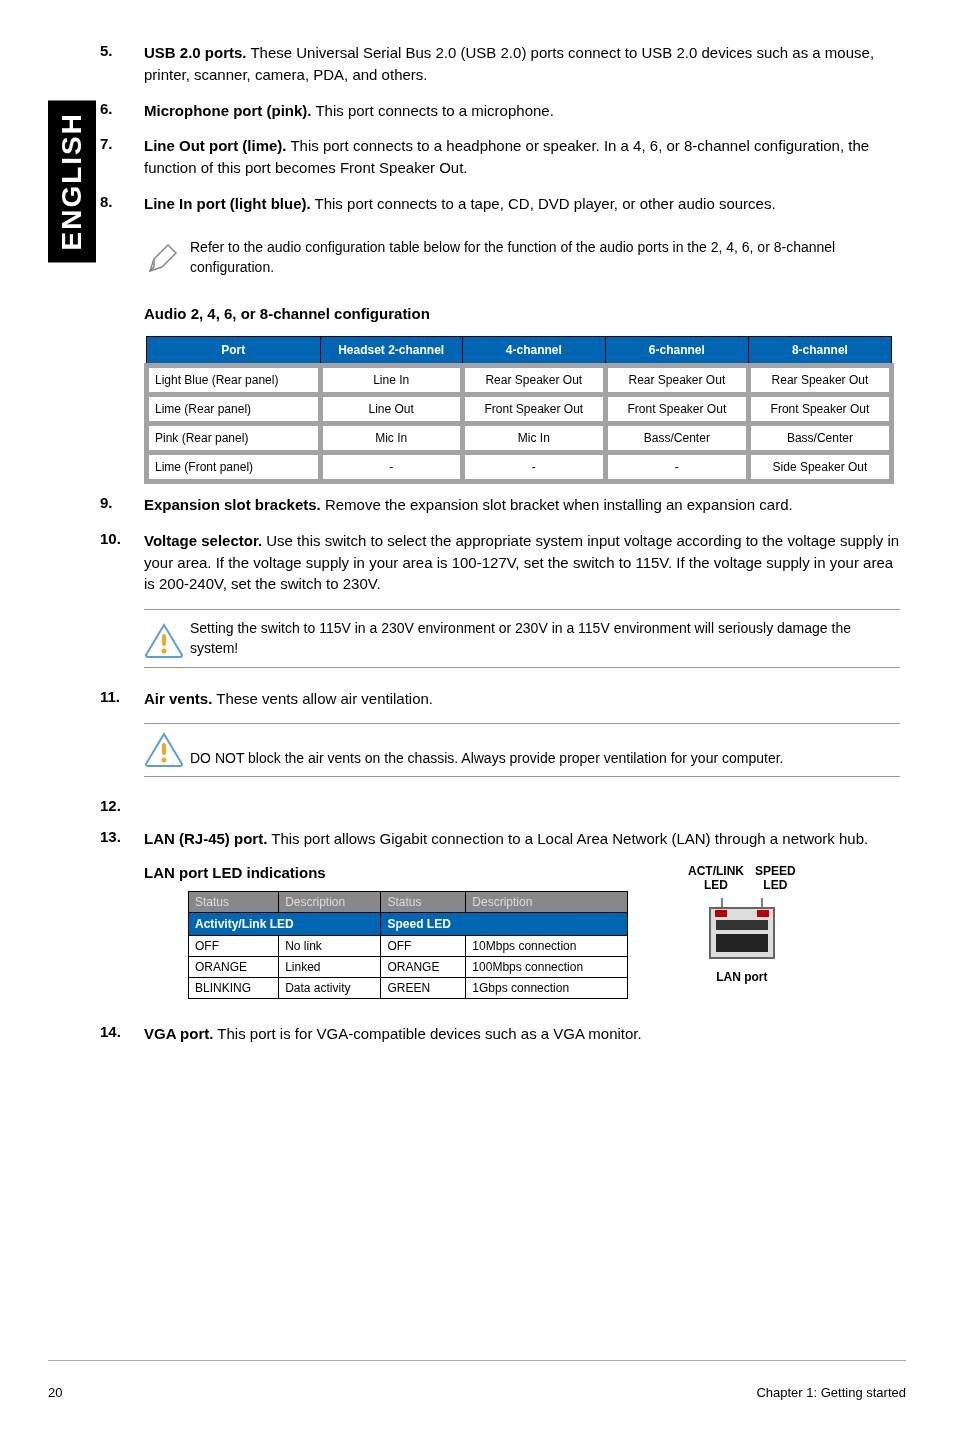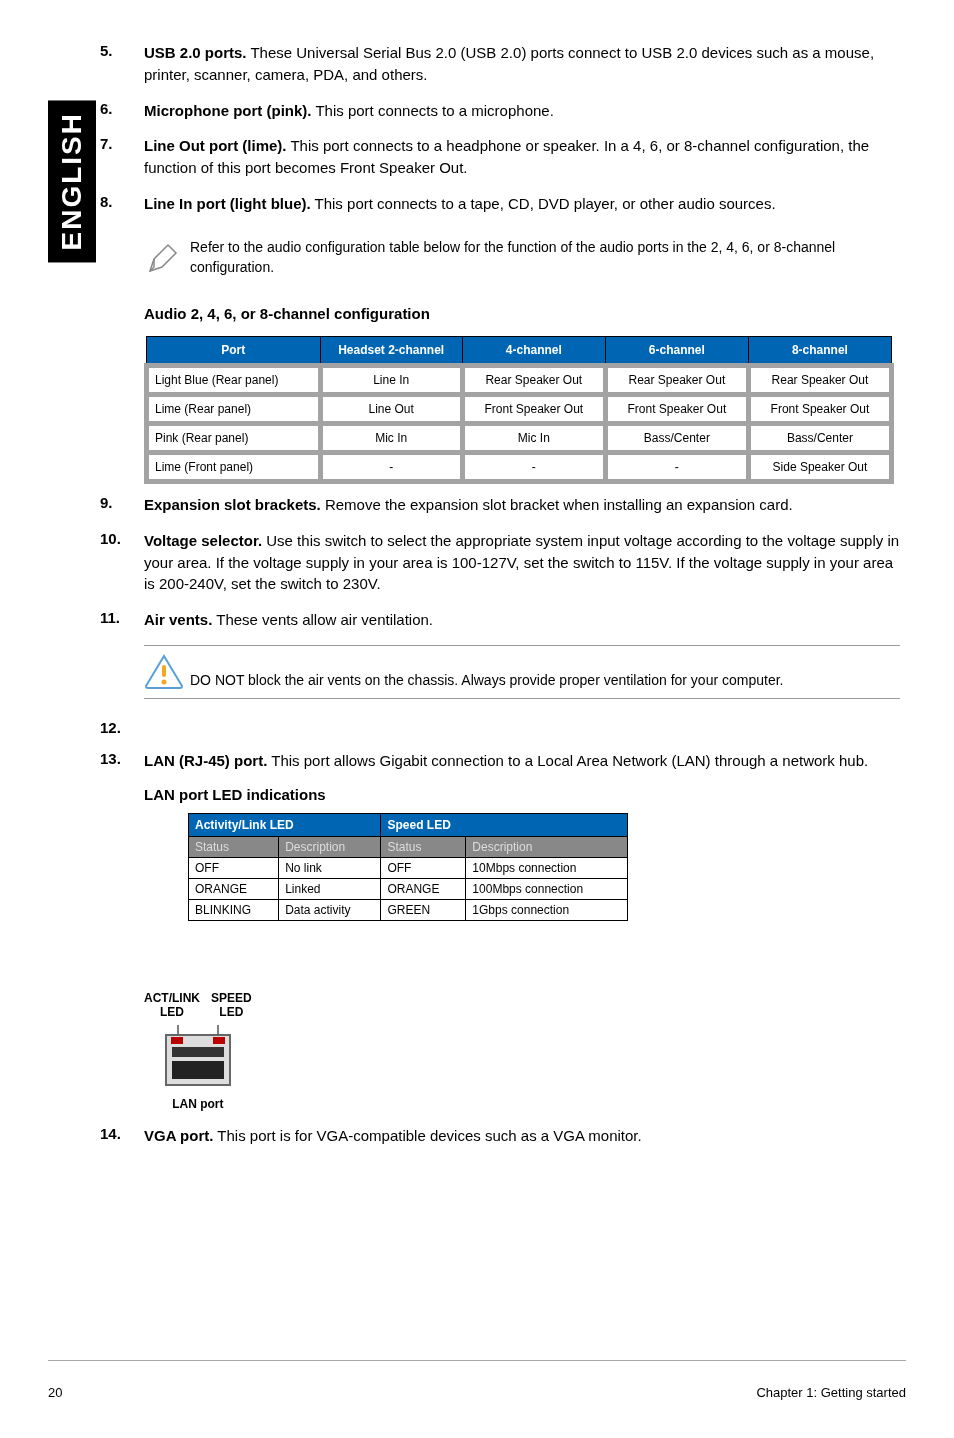--- a/index.html
+++ b/index.html
@@ -13,21 +13,21 @@
     .note-row { display: flex; align-items: flex-end; margin: 14px 0 20px 44px; border-top: 1px solid #999; border-bottom: 1px solid #999; padding: 8px 0; }
     .note-row.no-border { border: none; }
     .note-icon { width: 46px; flex-shrink: 0; }
     .note-text { font-size: 14px; line-height: 1.45; }
     .section-title { font-weight: bold; font-size: 15px; margin: 14px 0 14px 44px; }
     table { border-collapse: collapse; margin-left: 44px; margin-bottom: 10px; }
     .audio-table { width: 750px; }
     .audio-table th { background: #0066b3; color: #fff; font-weight: bold; font-size: 12px; padding: 6px 4px; border: 1px solid #000; }
     .audio-table td { font-size: 12px; padding: 5px 6px; border: 5px solid #a3a3a3; text-align: center; }
     .audio-table td:first-child { text-align: left; }
-    .lan-container { display: flex; align-items: flex-start; margin-left: 44px; gap: 60px; flex-direction: column; }
+    .lan-container { display: flex; align-items: flex-start; margin-left: 44px; gap: 60px; }
     .lan-table { width: 440px; }
     .lan-table th.blue { background: #0066b3; color: #fff; font-weight: bold; font-size: 12px; padding: 4px 6px; border: 1px solid #000; text-align: left; }
     .lan-table th.gray { background: #888; color: #ddd; font-size: 12px; padding: 3px 6px; border: 1px solid #000; text-align: left; font-weight: normal; }
     .lan-table td { font-size: 12px; padding: 3px 6px; border: 1px solid #000; }
     .lan-diagram { text-align: center; font-size: 12px; font-weight: bold; }
     .lan-labels { display: flex; gap: 11px; justify-content: flex-start; margin-bottom: 2px; }
     .lan-port-svg { margin: 4px auto; }
     .icon-pencil svg, .icon-warn svg { display: block; }
     .footer { position: absolute; bottom: 38px; left: 48px; width: 858px; border-top: 1px solid #aaa; padding-top: 24px; display: flex; justify-content: space-between; font-size: 13px; }
   </style>
@@ -115,60 +115,70 @@
   <div class="item">
     <div class="num">9.</div>
     <div class="txt"><span class="bold">Expansion slot brackets.</span><span> Remove the expansion slot bracket when installing an expansion card.</span></div>
   </div>
 
   <div class="item">
     <div class="num">10.</div>
     <div class="txt"><span class="bold">Voltage selector.</span><span> Use this switch to select the appropriate system input voltage according to the voltage supply in your area. If the voltage supply in your area is 100-127V, set the switch to 115V. If the voltage supply in your area is 200-240V, set the switch to 230V.</span></div>
   </div>
 
-
-  <div class="item">
-    <div class="num">11.</div>
-    <div class="txt"><span class="bold">Air vents.</span><span> These vents allow air ventilation.</span></div>
-  </div>
-
   <div class="note-row">
     <div class="note-icon icon-warn">
       <svg width="40" height="36" viewBox="0 0 40 36">
           <path d="M20 2 L38 32 Q38 34 36 34 L4 34 Q2 34 2 32 Z" fill="none" stroke="#5aa0d8" stroke-width="2"></path>
           <rect x="18" y="11" width="4" height="12" rx="2" fill="#f5a623"></rect>
           <circle cx="20" cy="28" r="2.5" fill="#f5a623"></circle>
         </svg>
     </div>
+    <div class="note-text">Setting the switch to 115V in a 230V environment or 230V in a 115V environment will seriously damage the system!</div>
+  </div>
+
+  <div class="item">
+    <div class="num">11.</div>
+    <div class="txt"><span class="bold">Air vents.</span><span> These vents allow air ventilation.</span></div>
+  </div>
+
+  <div class="note-row">
+    <div class="note-icon icon-warn">
+      <svg width="40" height="36" viewBox="0 0 40 36">
+          <path d="M20 2 L38 32 Q38 34 36 34 L4 34 Q2 34 2 32 Z" fill="none" stroke="#5aa0d8" stroke-width="2"></path>
+          <rect x="18" y="11" width="4" height="12" rx="2" fill="#f5a623"></rect>
+          <circle cx="20" cy="28" r="2.5" fill="#f5a623"></circle>
+        </svg>
+    </div>
     <div class="note-text">DO NOT block the air vents on the chassis. Always provide proper ventilation for your computer.</div>
   </div>
 
   <div class="item">
     <div class="num">12.</div>
   </div>
 
   <div class="item">
     <div class="num">13.</div>
     <div class="txt"><span class="bold">LAN (RJ-45) port.</span><span> This port allows Gigabit connection to a Local Area Network (LAN) through a network hub.</span></div>
   </div>
 
   <div class="lan-container">
     <div>
       <div style="font-weight:bold;font-size:15px;margin-bottom:10px;">LAN port LED indications</div>
       <table class="lan-table">
         <tbody>
             <tr>
-          <th class="blue" colspan="2">Activity/Link LED</th>
-          <th class="blue" colspan="2">Speed LED</th>
-        </tr>
-        <tr>
           <th class="gray">Status</th>
           <th class="gray">Description</th>
           <th class="gray">Status</th>
           <th class="gray">Description</th>
+        </tr>
+        <tr>
+          <th class="blue" colspan="2">Activity/Link LED</th>
+          <th class="blue" colspan="2">Speed LED</th>
         </tr>
         <tr>
               <td>OFF</td>
               <td>No link</td>
               <td>OFF</td>
               <td>10Mbps connection</td>
             </tr>
         <tr>
               <td>ORANGE</td>
               <td>Linked</td>

